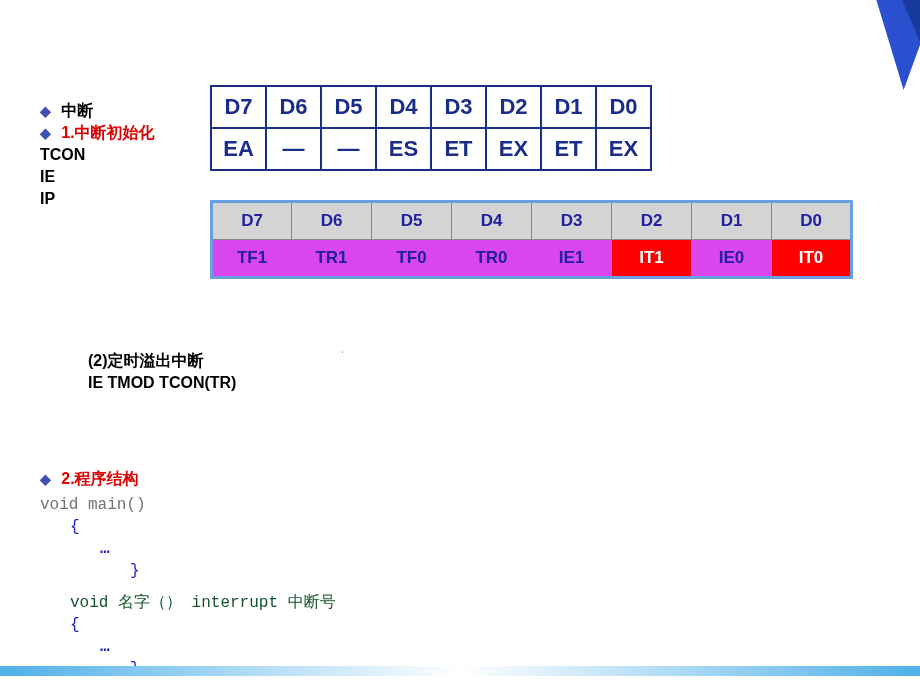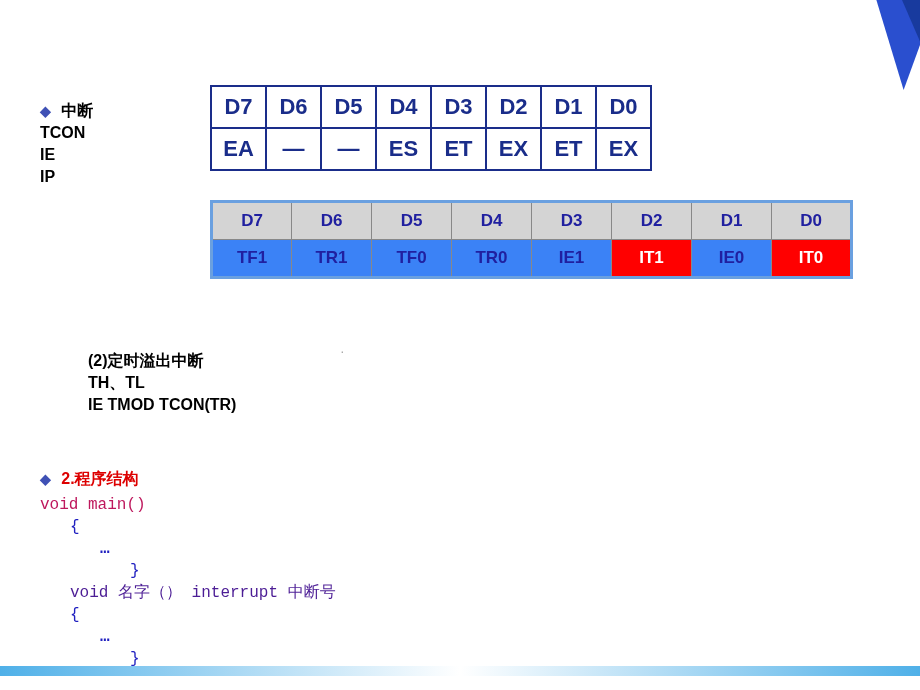--- a/index.html
+++ b/index.html
@@ -42,22 +42,22 @@
     .content {
       position: absolute;
       top: 100px;
       left: 40px;
       right: 29px;
     }
     .line { font-size: 16px; line-height: 22px; font-weight: bold; color: #000; }
     .bullet { color: #3f51b5; font-size: 14px; margin-right: 6px; }
     .red { color: #d00; }
     .blue { color: #2020c0; }
-    .teal { color: #be185d; }
-    .purple { color: #4c1d95; }
+    .teal { color: #737373; }
+    .purple { color: #14532d; margin-top: 10px; }
     .table1 {
       position: absolute;
       top: 85px;
       left: 210px;
       border: 2px solid #1a2d8a;
       border-collapse: collapse;
       background: #fff;
     }
     .table1 td {
       border: 2px solid #1a2d8a;
@@ -80,21 +80,21 @@
     .table2 td {
       border: 1px solid #888;
       width: 80px;
       height: 38px;
       text-align: center;
       font-size: 17px;
       color: #2020a0;
       font-weight: bold;
     }
     .table2 .hdr td { background: #d4d4d4; }
-    .table2 .row td { background: #3b82f6; }
+    .table2 .row td { background: #d946ef; }
     .table2 .hl { background: #f00 !important; color: #fff !important; }
     .dot-center {
       position: absolute;
       top: 343px;
       left: 340px;
       color: #aaa;
       font-size: 14px;
     }
     .section2 { position: absolute; top: 350px; left: 40px; margin-left: 48px; }
     .section3 { position: absolute; top: 468px; left: 40px; }
@@ -170,28 +170,31 @@
 </tbody>
   </table>
 
 <div class="dot-center">·</div>
 
 <div class="content">
   <div class="line">
     <span class="bullet">◆</span>
     <span>中断</span>
   </div>
+  <div class="line">
+    <span class="bullet">◆</span>
+    <span class="red">1.</span><span class="red">中断初始化</span>
+  </div>
   <div class="line">TCON</div>
   <div class="line">IE</div>
   <div class="line">IP</div>
 </div>
 
 <div class="section2">
   <div class="line">(2)定时溢出中断</div>
-  <div class="line">TH、TL</div>
   <div class="line">IE   TMOD  TCON(TR)</div>
 </div>
 
 <div class="section3">
   <div class="line">
     <span class="bullet">◆</span>
     <span class="red">2.</span><span class="red">程序结构</span>
   </div>
   <div class="code">
     <div class="teal">void main()</div>

